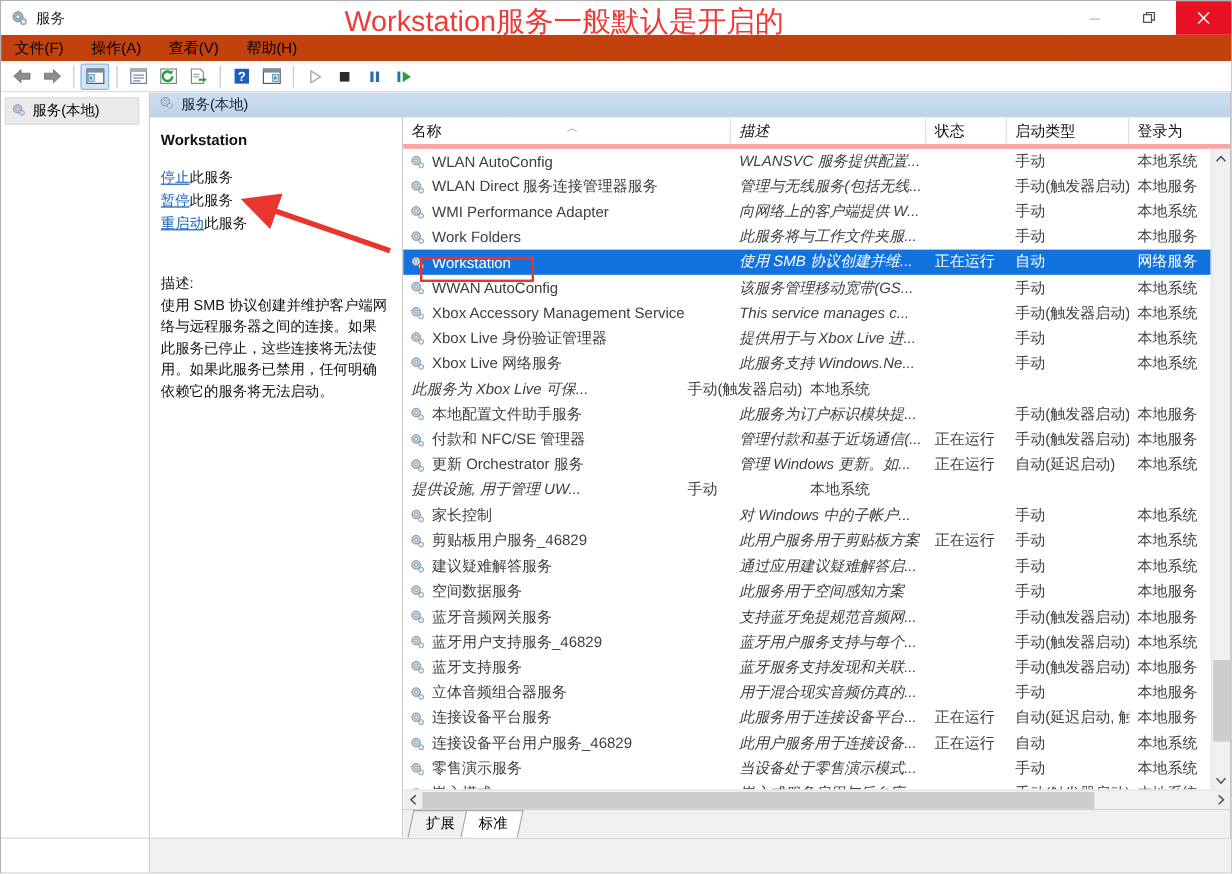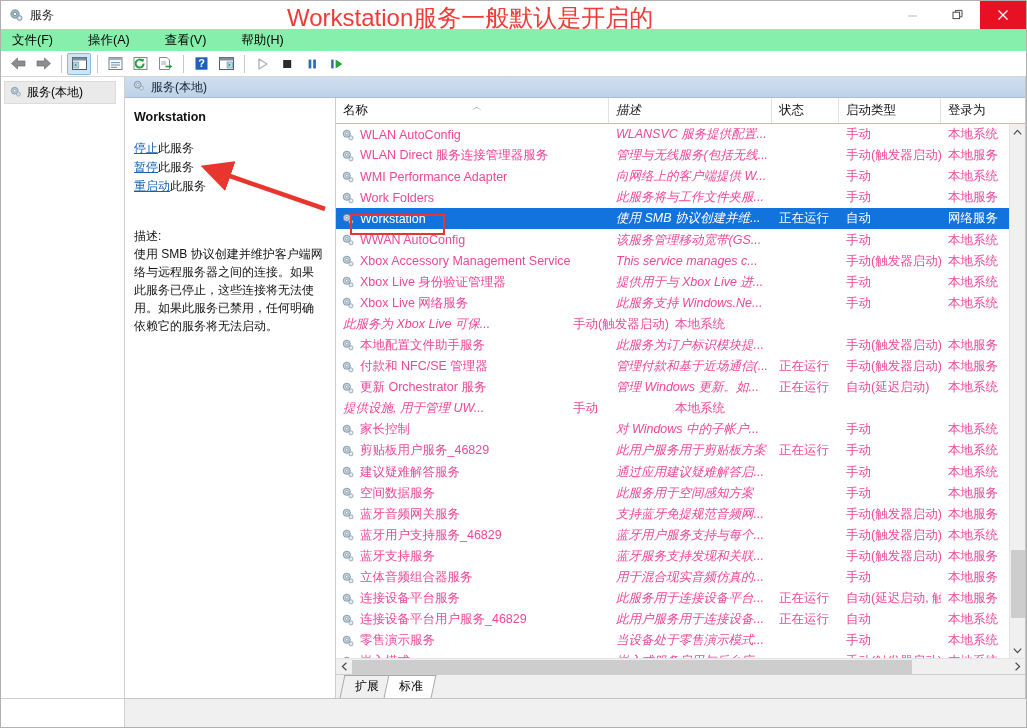--- a/index.html
+++ b/index.html
@@ -52,24 +52,23 @@
   .cap svg { display: block; }
   .cap.close { background: #e81123; width: 46px; }
   .cap.close svg { stroke: #ffffff; }
 
   
   .menubar {
     height: 22px;
     display: flex;
     align-items: center;
     padding-left: 8px;
-    background: #86efac;
+    background: #c2410c;
     font-size: 12.5px;
     color: #000;
-    gap: 12px;
   }
   .menu-item { padding: 2px 11px 2px 3px; margin-right: 9px; cursor: default; }
 
   
   .toolbar {
     height: 26px;
     display: flex;
     align-items: center;
     padding-left: 5px;
     background: #ffffff;
@@ -171,21 +170,21 @@
     flex-direction: column;
     min-width: 0;
     background: #ffffff;
     position: relative;
   }
   .list-head {
     display: flex;
     height: 26px;
     flex: none;
     background: #ffffff;
-    border-bottom: 1px solid #fca5a5;
+    border-bottom: 4px solid #fca5a5;
     font-size: 12.5px;
     color: #111;
   }
   .hcell {
     display: flex; align-items: center;
     padding-left: 7px;
     border-right: 1px solid #e2e2e2;
     position: relative;
     overflow: hidden;
     white-space: nowrap;
@@ -210,21 +209,21 @@
   }
   .rows {
     flex: 1;
     min-width: 0;
     overflow: hidden;
   }
   .row {
     display: flex;
     height: 21.1px;
     font-size: 12.5px;
-    color: #ec4899;
+    color: #404040;
     align-items: center;
     white-space: nowrap;
   }
   .row.selected { background: #1273de; color: #ffffff; }
   .cell {
     overflow: hidden;
     white-space: nowrap;
     padding-left: 7px;
     display: flex; align-items: center; gap: 5px;
   }

